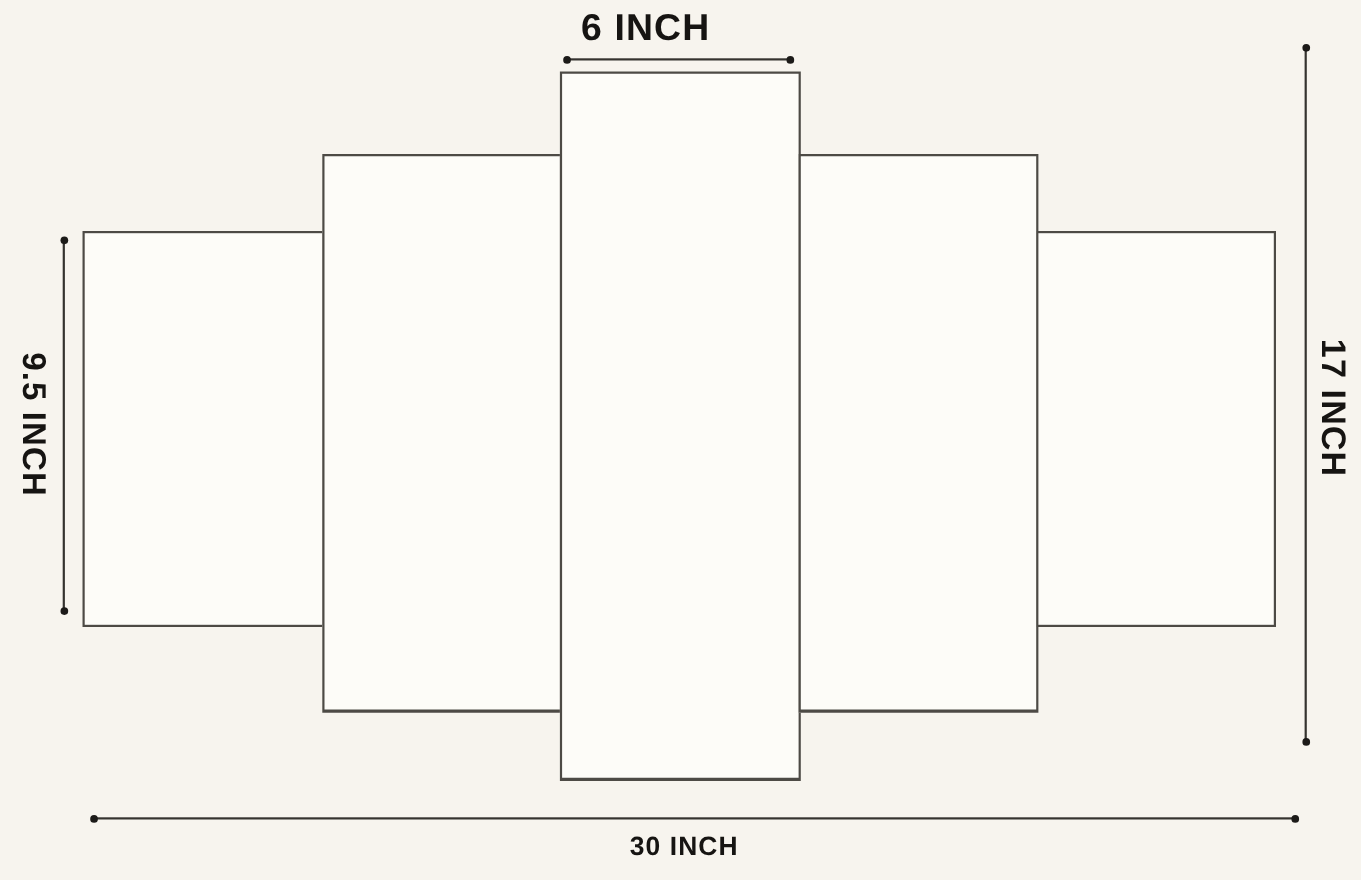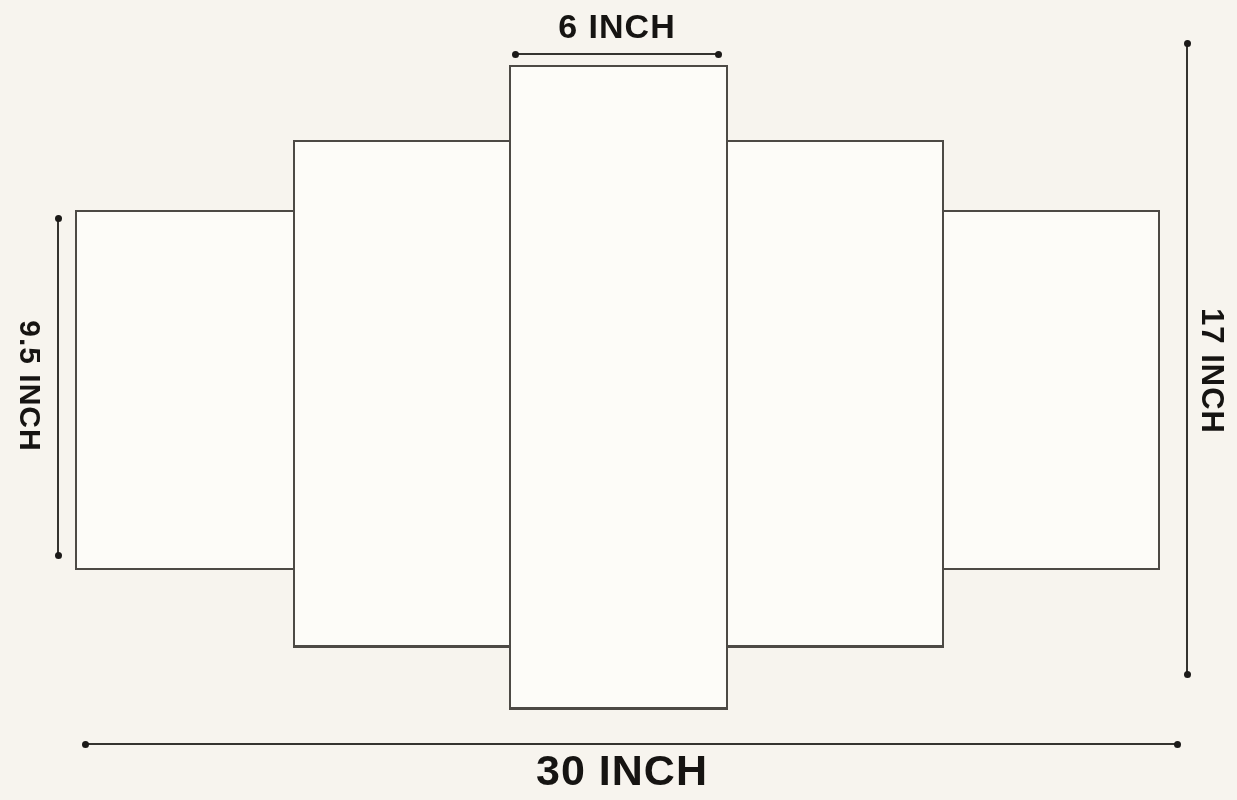--- a/index.html
+++ b/index.html
@@ -61,22 +61,22 @@
     position: absolute;
     color: #161412;
     font-weight: 700;
     letter-spacing: 1px;
     white-space: nowrap;
     transform: translate(-50%, -50%);
   }
   .dim-label.rot {
     transform: translate(-50%, -50%) rotate(90deg);
   }
-  .label-top    { left: 617px;  top: 26px;  font-size: 34px; }
-  .label-bottom { left: 622px;  top: 770px; font-size: 43px; }
+  .label-top    { left: 587px;  top: 26px;  font-size: 34px; }
+  .label-bottom { left: 622px;  top: 770px; font-size: 24px; }
   .label-left   { left: 30px;   top: 386px; font-size: 30px; }
   .label-right  { left: 1212px; top: 371px; font-size: 31px; }
 </style>
 </head>
 <body>
 
 <div class="stage">
 
   <div class="panel panel-1"></div>
   <div class="panel panel-2 deepbottom"></div>

